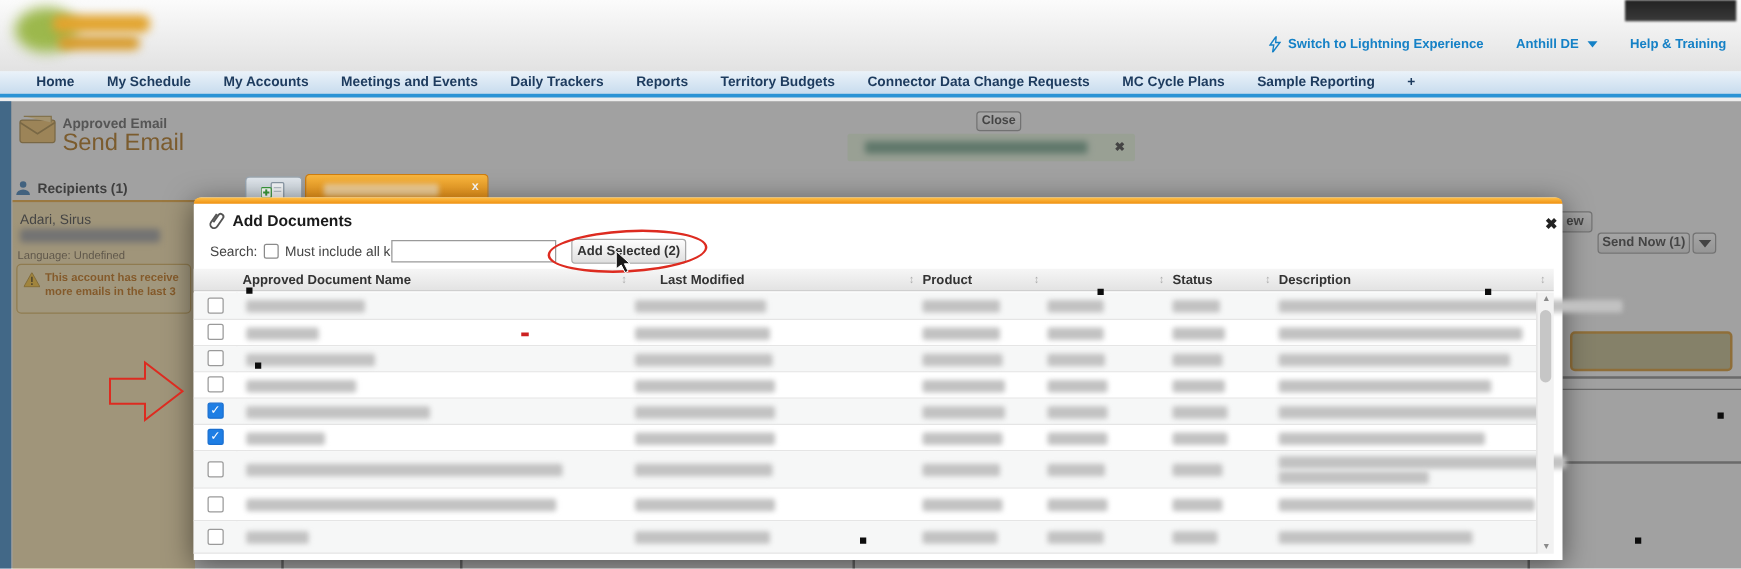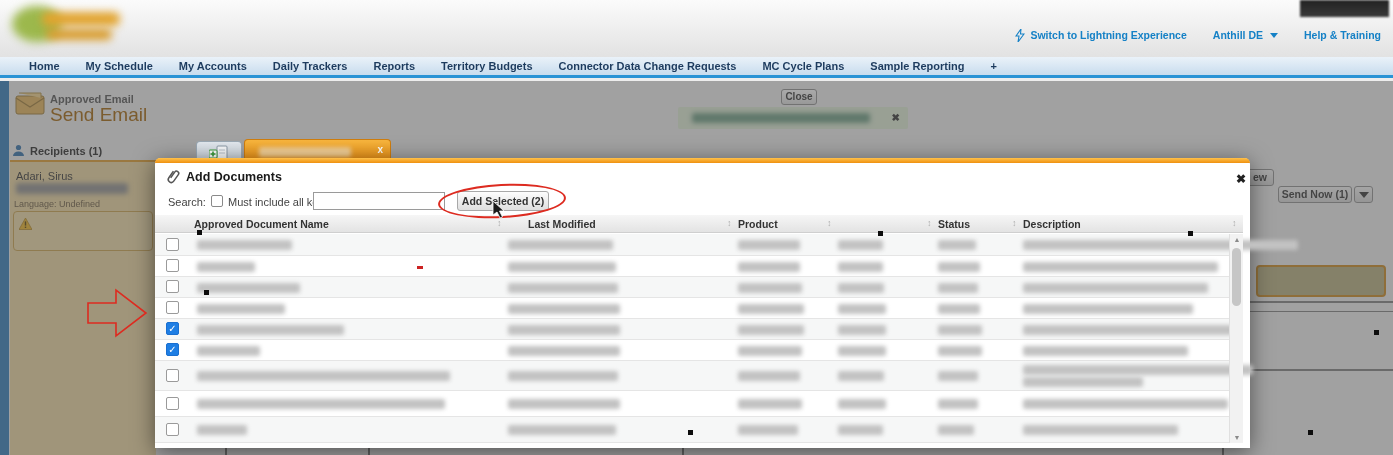--- a/index.html
+++ b/index.html
@@ -114,20 +114,21 @@
       <span class="util-link">
         <span>Help &amp; Training</span>
       </span>
     </div>
   </div>
 
   <div class="tabbar">
       <span class="tab">Home</span>
       <span class="tab">My Schedule</span>
       <span class="tab">My Accounts</span>
+      <span class="tab">Meetings and Events</span>
       <span class="tab">Daily Trackers</span>
       <span class="tab">Reports</span>
       <span class="tab">Territory Budgets</span>
       <span class="tab">Connector Data Change Requests</span>
       <span class="tab">MC Cycle Plans</span>
       <span class="tab">Sample Reporting</span>
       <span class="tab">+</span>
     </div>
 
   <div class="content-bg"></div>
@@ -159,20 +160,24 @@
   <div class="recip-panel">
     <div class="recip-name">Adari, Sirus</div>
     <div class="recip-blur"></div>
     <div class="recip-lang">Language: Undefined</div>
     <div class="warn-box">
       <svg style="position:absolute;left:5px;top:6px" width="13" height="12" viewBox="0 0 13 12">
           <path d="M6.5 0 L13 11.5 L0 11.5 Z" fill="#eab224" stroke="#a87a14" stroke-width=".7"></path>
           <rect x="5.8" y="3.4" width="1.4" height="4.2" fill="#5a4206"></rect>
           <rect x="5.8" y="8.6" width="1.4" height="1.4" fill="#5a4206"></rect>
         </svg>
+      <div class="warn-text">
+        <span>This account has receive</span><br>
+        <span>more emails in the last 3</span>
+      </div>
     </div>
   </div>
 
   <div class="btn btn-ew">ew</div>
   <div class="btn btn-send">Send Now (1)</div>
   <div class="btn btn-dd"><span class="caret"></span></div>
 
   <div class="right-box"></div>
   <div class="hline" style="left:1250px;top:301px;width:143px;height:2px"></div>
   <div class="hline" style="left:1250px;top:311px;width:143px;height:1px"></div>

